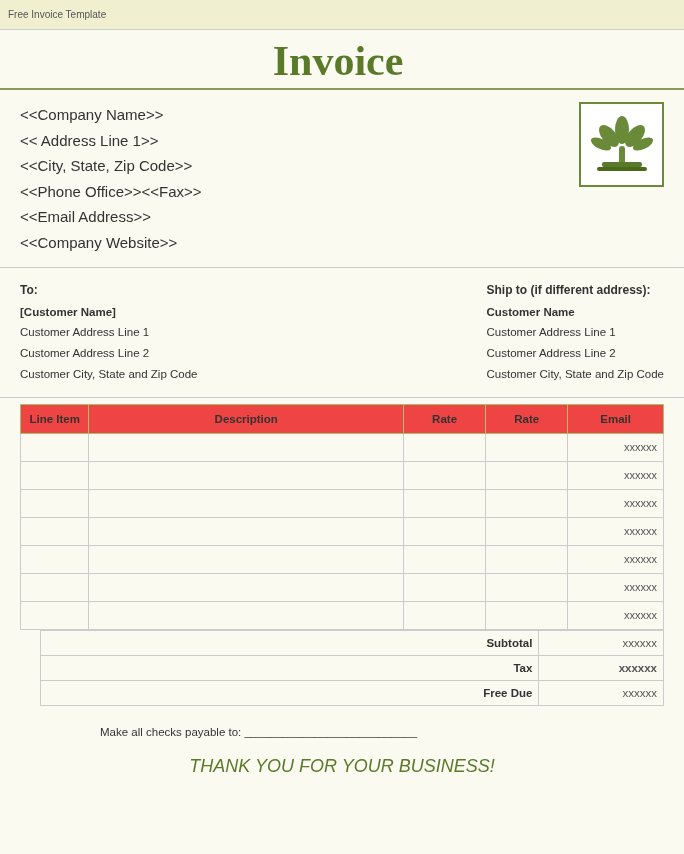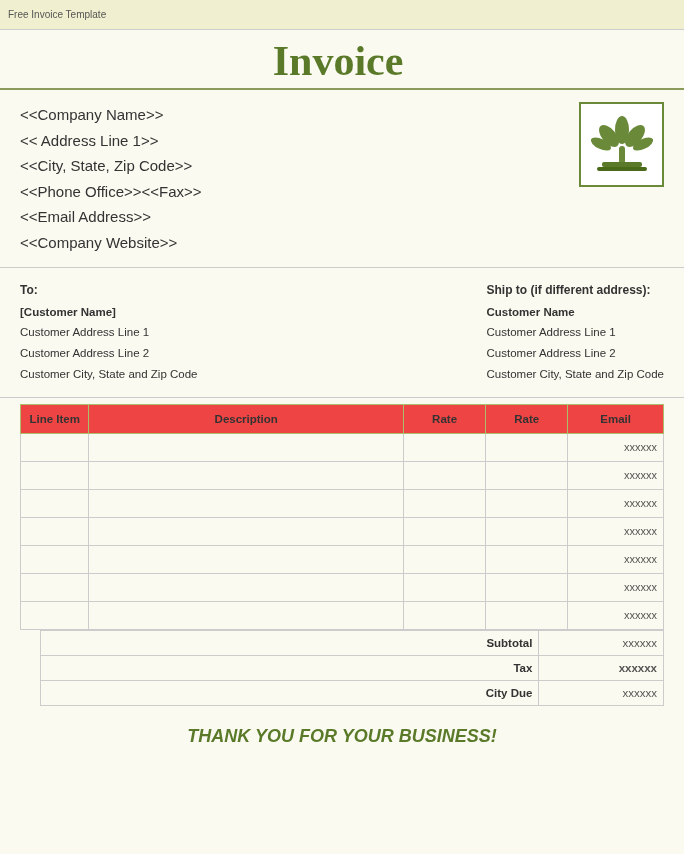--- a/index.html
+++ b/index.html
@@ -158,21 +158,21 @@
       background: #fafaf0;
     }
     .checks-payable {
       font-size: 11.5px;
       margin-bottom: 18px;
       text-align: left;
       padding-left: 80px;
     }
     .thank-you {
       font-size: 18px;
-      font-weight: bold;
+      font-weight: normal;
       font-style: italic;
       color: #5a7a2a;
       text-align: center;
     }
     .col-lineitem { width: 10%; }
     .col-desc { width: 46%; }
     .col-hours { width: 12%; }
     .col-rate { width: 12%; }
     .col-amount { width: 14%; }
   </style>
@@ -309,24 +309,25 @@
       <tbody>
           <tr>
         <td class="label-cell">Subtotal</td>
         <td class="value-cell">xxxxxx</td>
       </tr>
       <tr class="tax-row">
         <td class="label-cell">Tax</td>
         <td class="value-cell">xxxxxx</td>
       </tr>
       <tr class="total-row">
-        <td class="label-cell">City Due</td>
+        <td class="label-cell">Free Due</td>
         <td class="value-cell">xxxxxx</td>
       </tr>
     </tbody>
       </table>
   </div>
 
   <div class="footer-section">
+    <div class="checks-payable">Make all checks payable to: ___________________________</div>
     <div class="thank-you">THANK YOU FOR YOUR BUSINESS!</div>
   </div>
 
 </div>
 
 </body></html>

